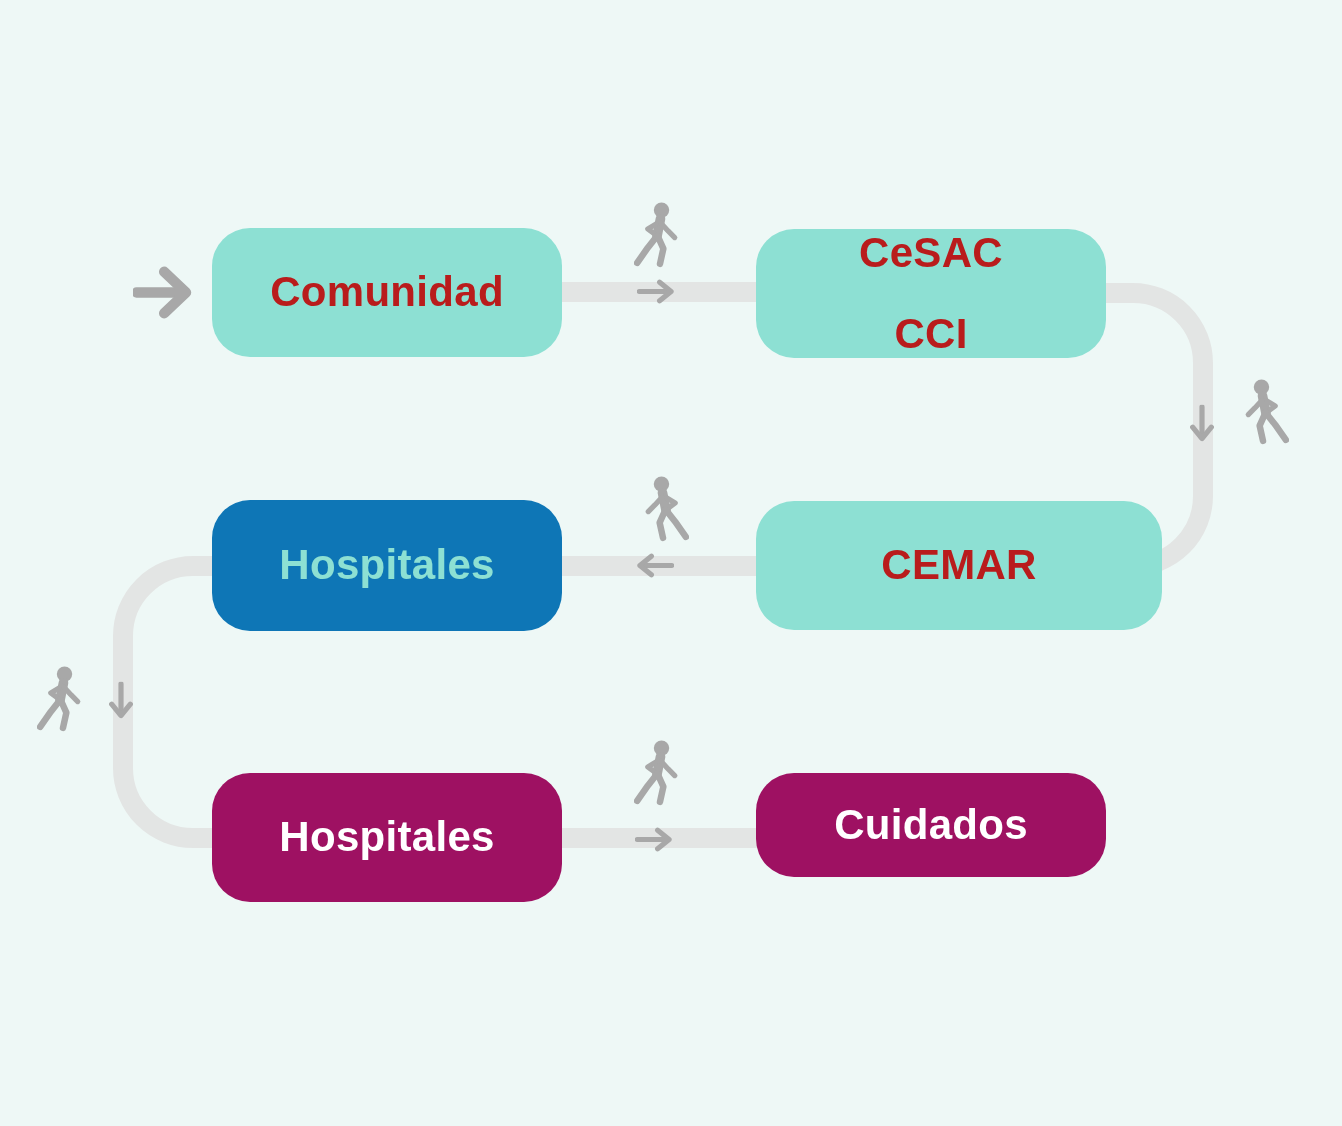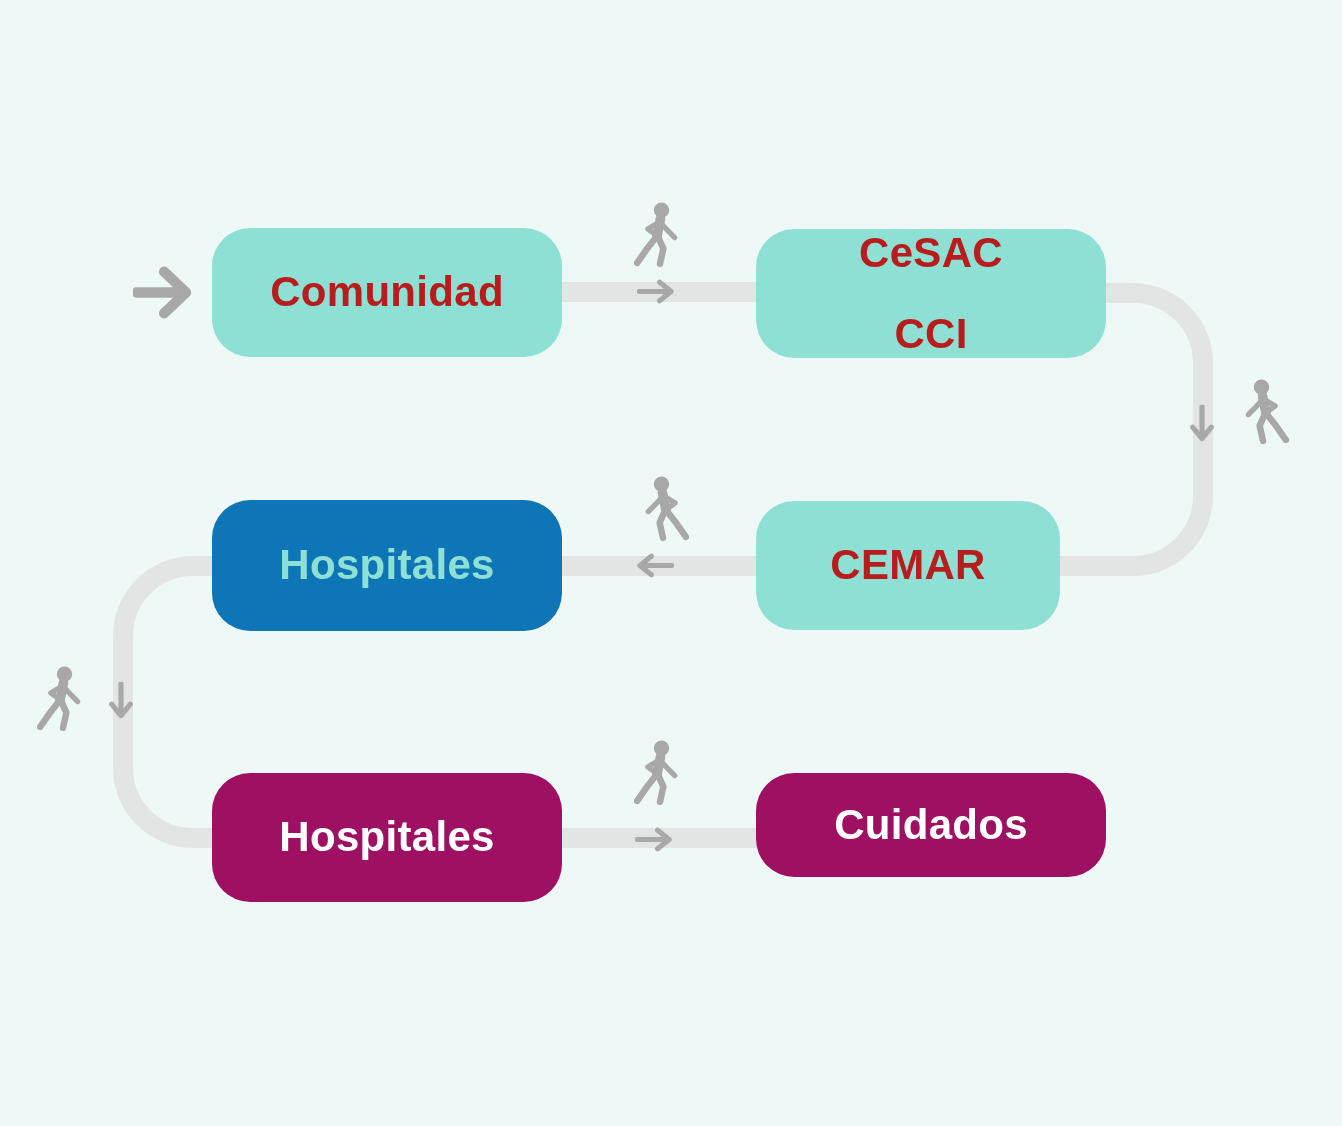--- a/index.html
+++ b/index.html
@@ -115,21 +115,21 @@
 
   <div class="node teal" style="left:756px; top:229px; width:350px; height:129px;gap:32px;">
     <div class="line">CeSAC</div>
     <div class="line">CCI</div>
   </div>
 
   <div class="node blue" style="left:212px; top:500px; width:350px; height:131px;">
     <div class="line">Hospitales</div>
   </div>
 
-  <div class="node teal" style="left:756px; top:501px; width:304px; height:129px;">
+  <div class="node teal" style="left:756px; top:501px; width:406px; height:129px;">
     <div class="line">CEMAR</div>
   </div>
 
   <div class="node magenta" style="left:212px; top:773px; width:350px; height:129px;">
     <div class="line">Hospitales</div>
   </div>
 
   <div class="node magenta" style="left:756px; top:773px; width:350px; height:104px;">
     <div class="line">Cuidados</div>
   </div>

